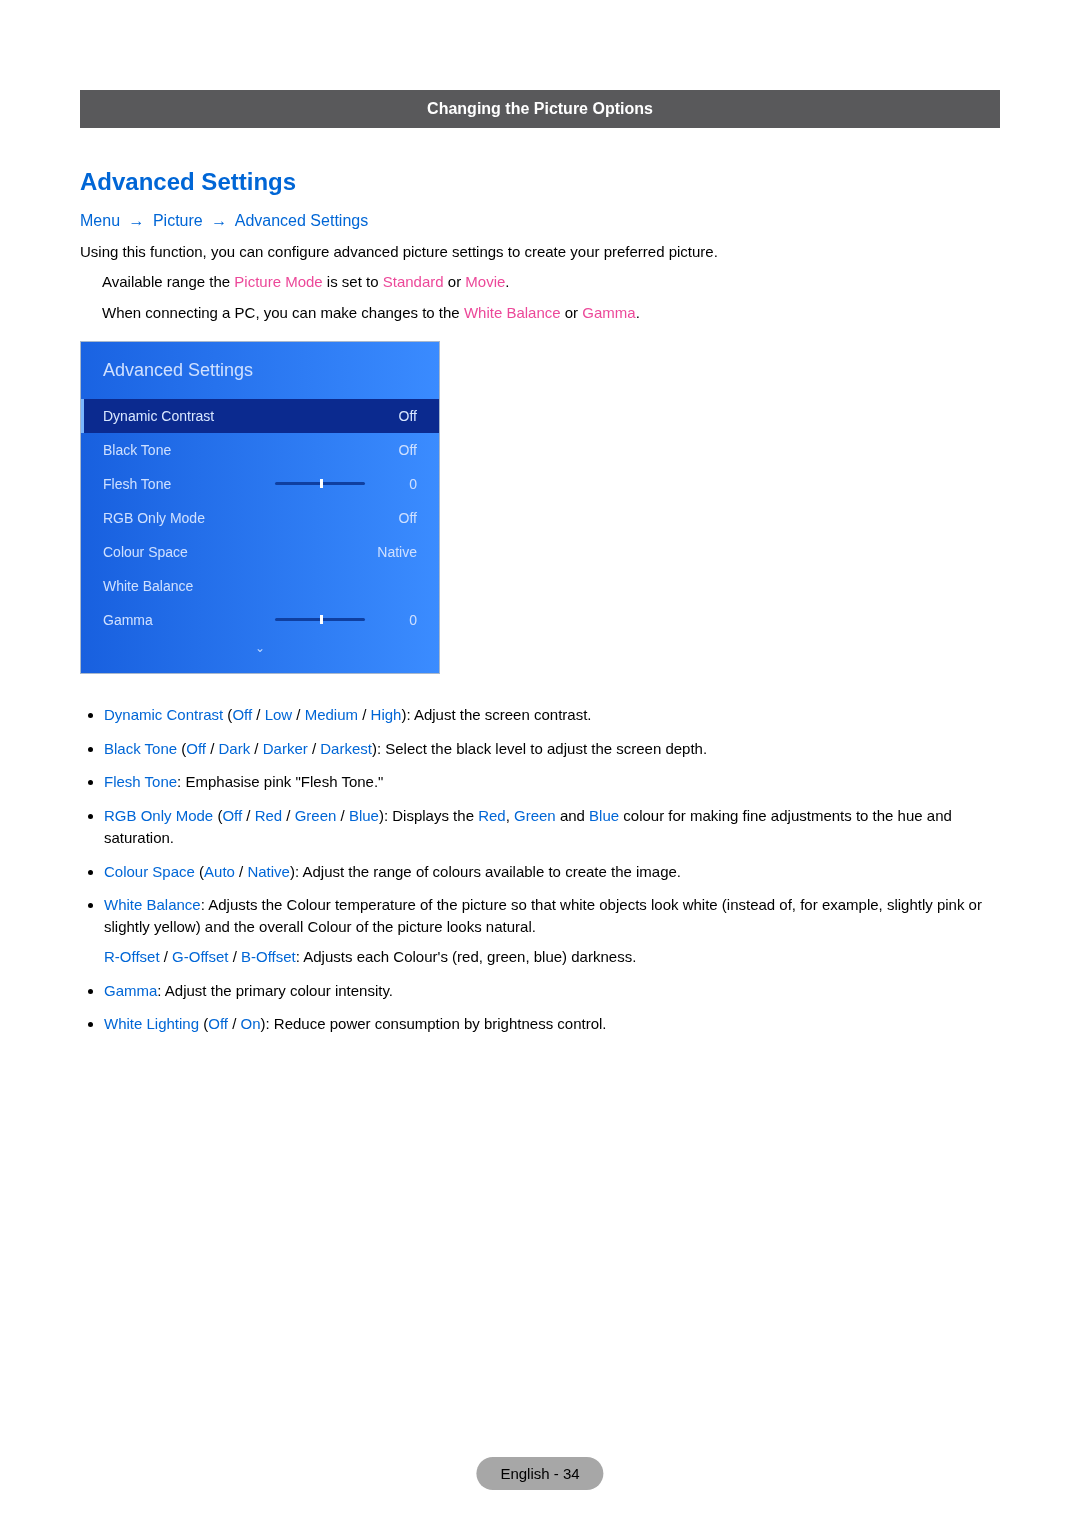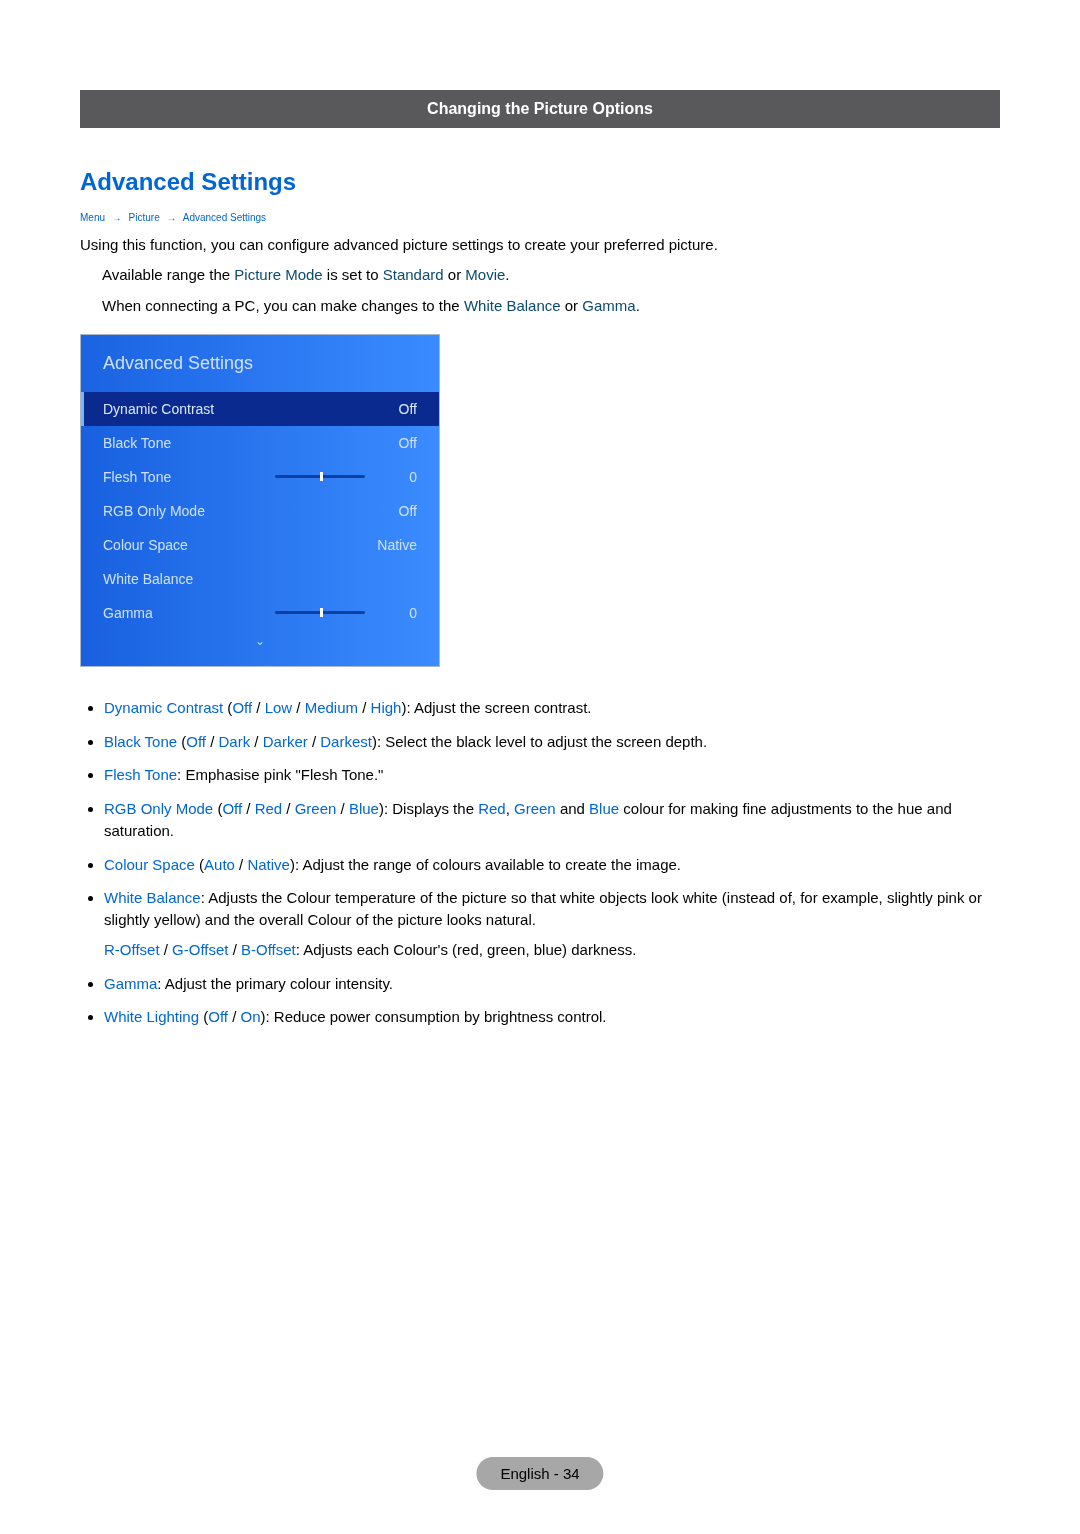--- a/index.html
+++ b/index.html
@@ -26,33 +26,33 @@
     padding: 10px 16px;
     margin-bottom: 40px;
   }
   .heading {
     color: #0066d6;
     font-size: 24px;
     font-weight: bold;
     margin-bottom: 16px;
   }
   .breadcrumb {
-    font-size: 10px;
+    font-size: 16px;
     margin-bottom: 12px;
   }
   .breadcrumb .bc { color: #0066d6; }
   .breadcrumb .arrow { color: #0066d6; padding: 0 4px; }
   .para {
     font-size: 15px;
     color: #000;
     margin-bottom: 10px;
     line-height: 1.35;
   }
   .indent { margin-left: 22px; }
-  .hl { color: #0c4a6e; }
+  .hl { color: #ec4899; }
   .menu-panel {
     width: 360px;
     border: 1px solid #a9b8cc;
     background: linear-gradient(to right, #1a63e2, #3a8bff);
     margin: 18px 0 30px 0;
   }
   .menu-title {
     color: #cfe0ff;
     font-size: 18px;
     padding: 18px 22px;

